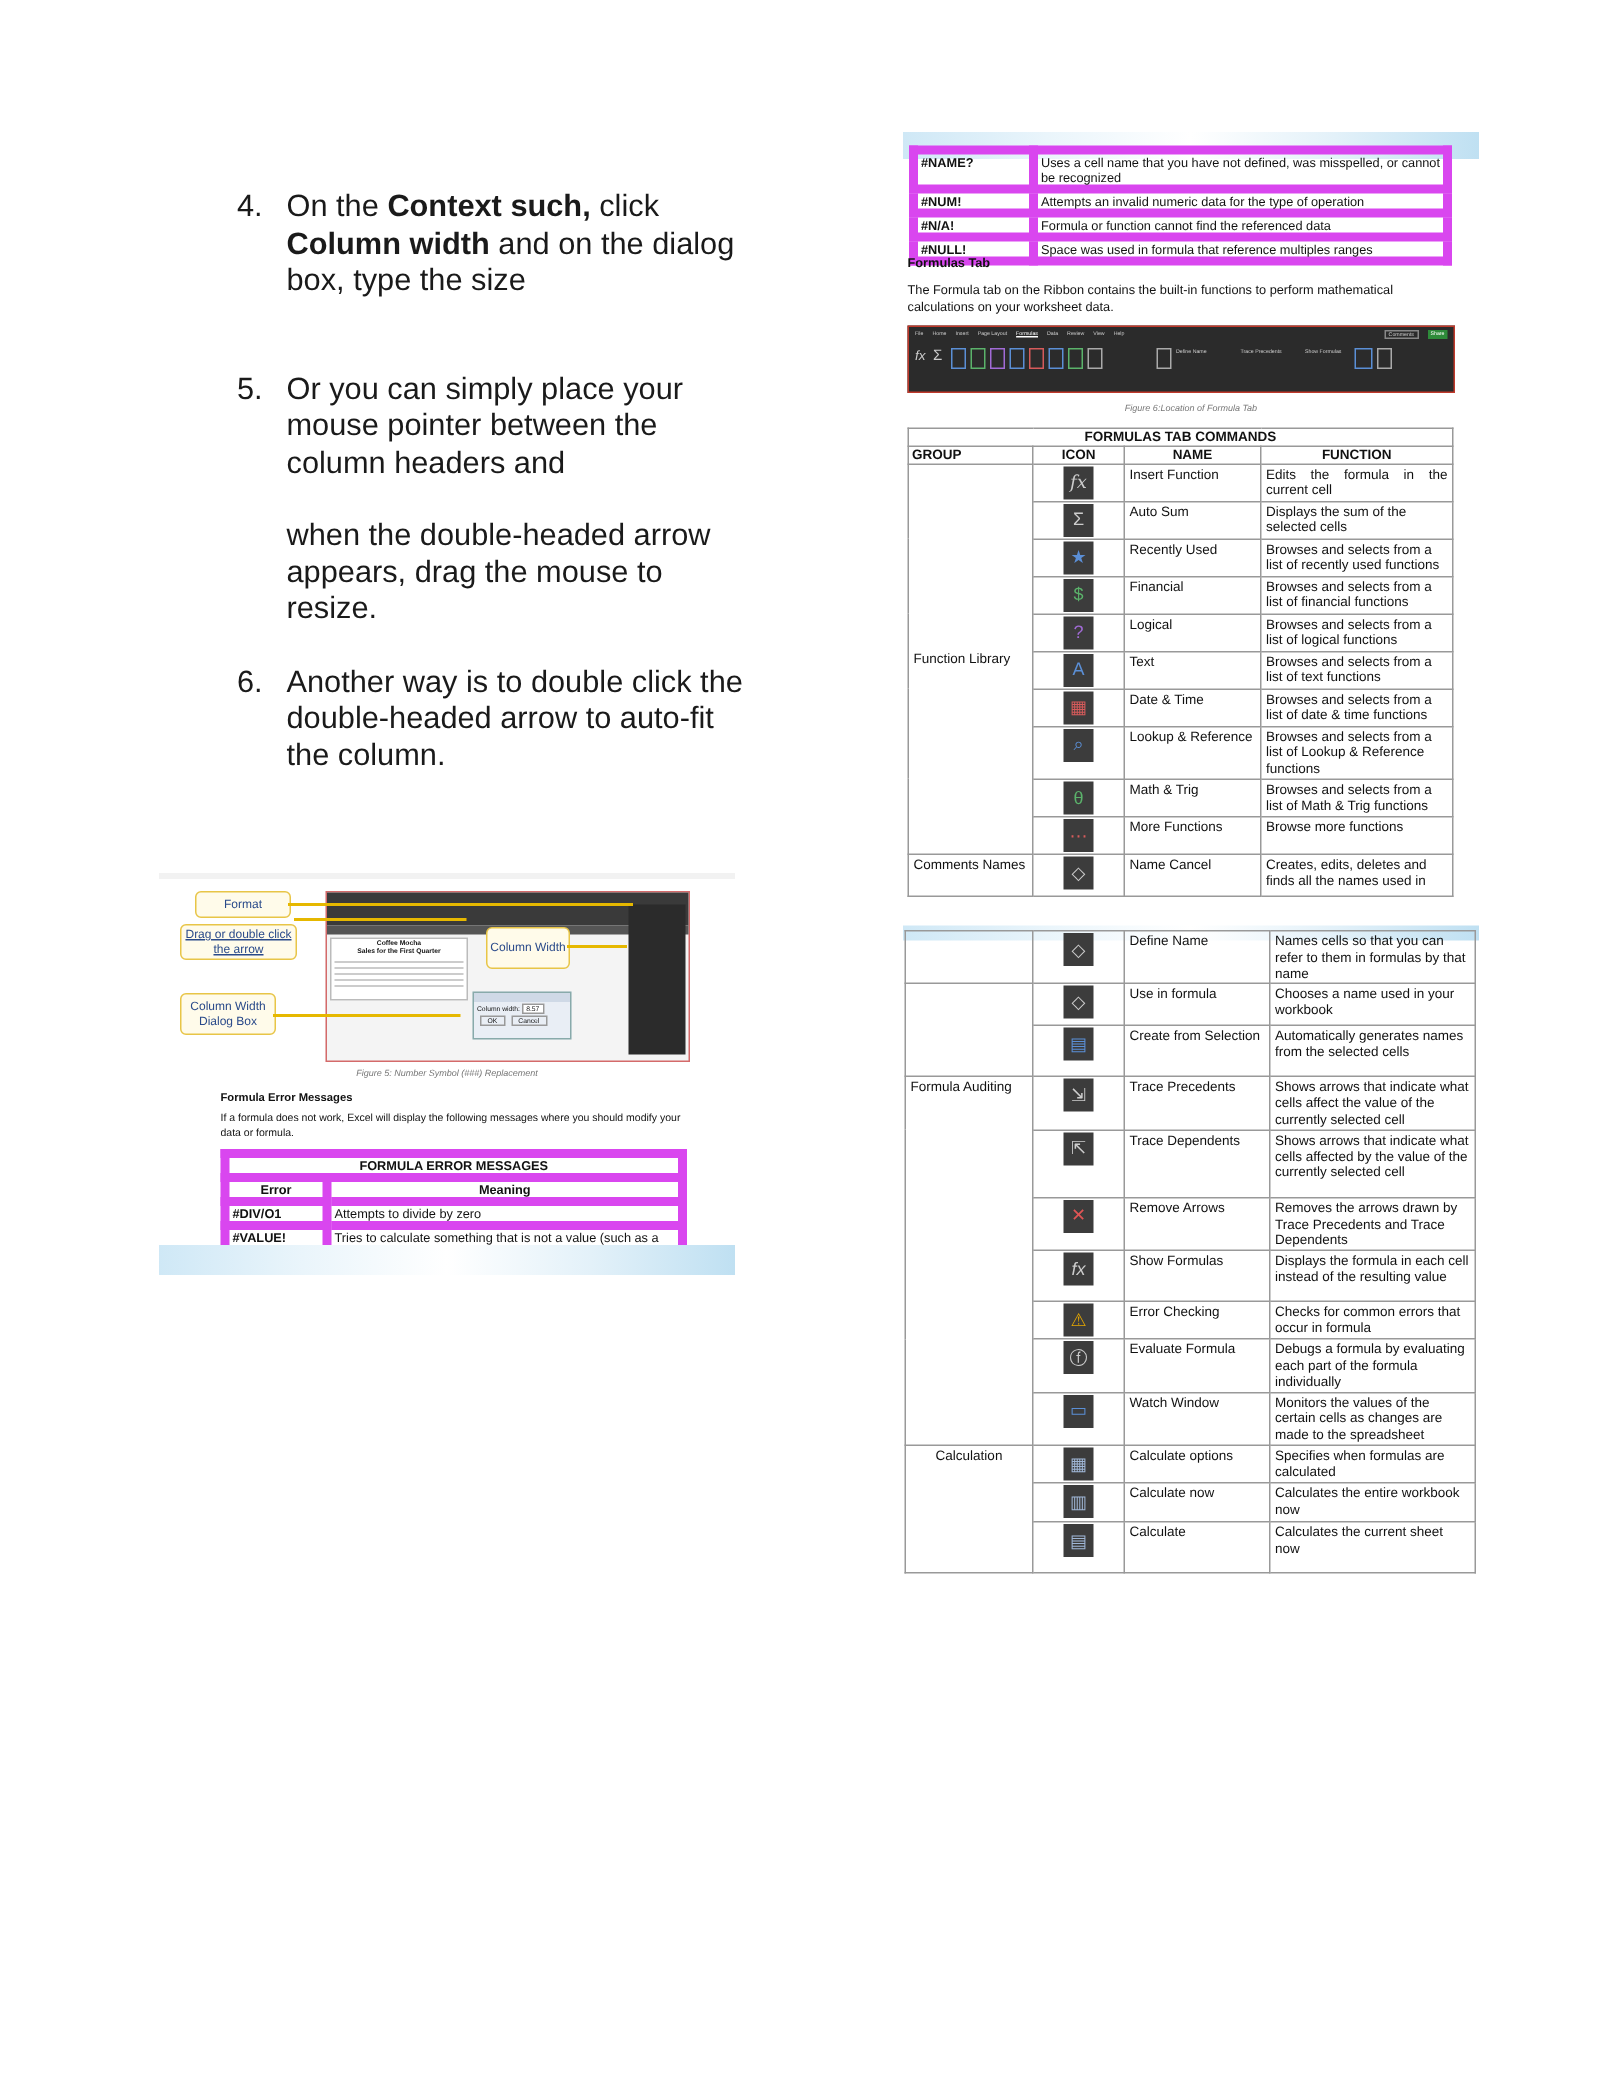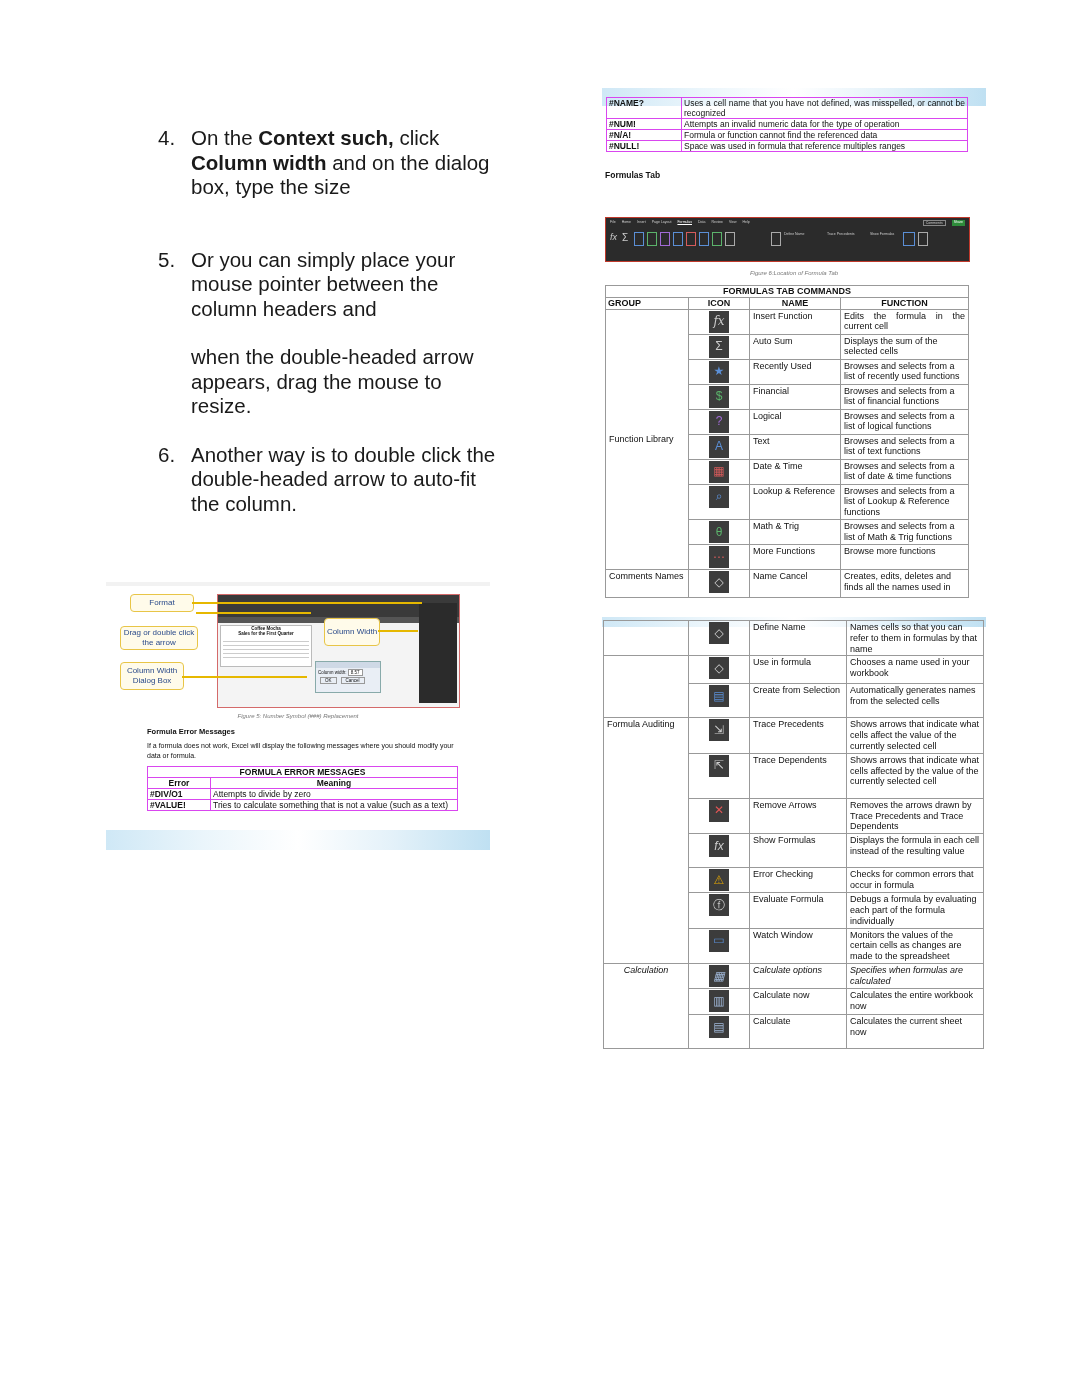--- a/index.html
+++ b/index.html
@@ -8,21 +8,21 @@
   
   .steps{left:158px;top:126px;width:360px;font-size:20.5px;line-height:24.5px;color:#1a1a1a;}
   .step{display:flex;margin-bottom:0;}
   .step .num{width:33px;flex:none;}
   .step .txt{flex:1;}
   .gap{height:24px;}
   
   .snip{background:#fff;}
   .wave{position:absolute;left:0;right:0;height:18px;background:linear-gradient(90deg,#cfe8f6 0%,#eaf5fb 25%,#fff 50%,#e3f1f9 75%,#bfe0f2 100%);}
   table{border-collapse:collapse;}
-  .err td{border:1px solid #d946ef;font-size:8.5px;line-height:10px;padding:0 2px;vertical-align:top;}
+  .err td{border:6px solid #d946ef;font-size:8.5px;line-height:10px;padding:0 2px;vertical-align:top;}
   .err td.code{font-weight:bold;}
   .cmd{font-size:9px;line-height:10.8px;}
   .cmd td{border:1px solid #999;vertical-align:top;padding:1px 3px;}
   .cmd th{border:1px solid #999;font-size:9px;padding:0 2px;}
   .icon{width:20px;height:22px;background:#3c3c3c;margin:1px auto;display:flex;align-items:center;justify-content:center;color:#ccc;font-size:12px;}
   .iconcell{padding:0 !important;width:60px;}
   .ribbon{background:#2b2b2b;border:1px solid #c0392b;}
   .callout{position:absolute;background:#fffbea;border:1.5px solid #e8c547;border-radius:4px;color:#2a4a8a;text-align:center;font-size:8px;line-height:10px;display:flex;align-items:center;justify-content:center;}
   .yline{position:absolute;height:1.5px;background:#e6b800;}
   .caption{font-style:italic;color:#777;font-size:6px;text-align:center;}
@@ -70,21 +70,21 @@
       <div style="height:6px;background:#cfd9e6;"></div>
       <div style="padding:2px;"><span>Column width:</span> <span style="background:#fff;border:1px solid #999;padding:0 2px;">8.57</span></div>
       <div style="display:flex;gap:4px;padding:0 4px;">
           <span style="border:1px solid #999;padding:0 4px;">OK</span>
           <span style="border:1px solid #999;padding:0 4px;">Cancel</span>
         </div>
     </div>
     <div class="abs" style="right:2px;top:8px;width:38px;height:100px;background:#2b2b2b;"></div>
   </div>
   <div class="callout" style="left:24px;top:12px;width:62px;height:16px;">Format</div>
-  <div class="callout" style="left:14px;top:44px;width:76px;height:22px;">Drag or double click the arrow</div>
+  <div class="callout" style="left:14px;top:34px;width:76px;height:22px;text-decoration:underline;">Drag or double click the arrow</div>
   <div class="callout" style="left:218px;top:36px;width:54px;height:26px;">Column Width</div>
   <div class="callout" style="left:14px;top:80px;width:62px;height:26px;">Column Width Dialog Box</div>
   <div class="yline" style="left:86px;top:20px;width:230px;"></div>
   <div class="yline" style="left:90px;top:30px;width:115px;"></div>
   <div class="yline" style="left:272px;top:48px;width:40px;"></div>
   <div class="yline" style="left:76px;top:94px;width:125px;"></div>
   <div class="abs caption" style="left:0;right:0;top:131px;">Figure 5: Number Symbol (###) Replacement</div>
 
   <div class="abs" style="left:41px;top:145px;font-size:7.5px;font-weight:bold;">Formula Error Messages</div>
   <div class="abs" style="left:41px;top:159px;width:312px;font-size:7px;line-height:10px;">If a formula does not work, Excel will display the following messages where you should modify your data or formula.</div>
@@ -126,20 +126,21 @@
           <td class="code">#N/A!</td>
           <td>Formula or function cannot find the referenced data</td>
         </tr>
     <tr>
           <td class="code">#NULL!</td>
           <td>Space was used in formula that reference multiples ranges</td>
         </tr>
   </tbody>
     </table>
   <div class="abs" style="left:3px;top:82px;font-size:8.5px;font-weight:bold;">Formulas Tab</div>
+  <div class="abs" style="left:3px;top:100px;width:364px;font-size:8.5px;line-height:11px;">The Formula tab on the Ribbon contains the built-in functions to perform mathematical calculations on your worksheet data.</div>
 
   <div class="abs ribbon" style="left:3px;top:129px;width:363px;height:43px;">
     <div style="display:flex;gap:6px;font-size:3.5px;color:#ccc;padding:2px 4px;height:6px;">
       <span>File</span>
       <span>Home</span>
       <span>Insert</span>
       <span>Page Layout</span>
       <span style="text-decoration:underline;color:#fff;">Formulas</span>
       <span>Data</span>
       <span>Review</span>
@@ -337,21 +338,21 @@
           <td>Evaluate Formula</td>
           <td>Debugs a formula by evaluating each part of the formula individually</td>
         </tr>
     <tr style="height:34px;">
           <td class="iconcell">
             <div class="icon" style="color:#5b8fd6;">▭</div>
           </td>
           <td>Watch Window</td>
           <td>Monitors the values of the certain cells as changes are made to the spreadsheet</td>
         </tr>
-    <tr style="height:24px;font-style:italic;">
+    <tr style="height:24px;">
       <td rowspan="3" style="text-align:center;">Calculation</td>
       <td class="iconcell">
             <div class="icon" style="color:#9fb6d6;">▦</div>
           </td>
       <td>Calculate options</td>
       <td>Specifies when formulas are calculated</td>
     </tr>
     <tr style="height:26px;">
           <td class="iconcell">
             <div class="icon" style="color:#9fb6d6;">▥</div>

